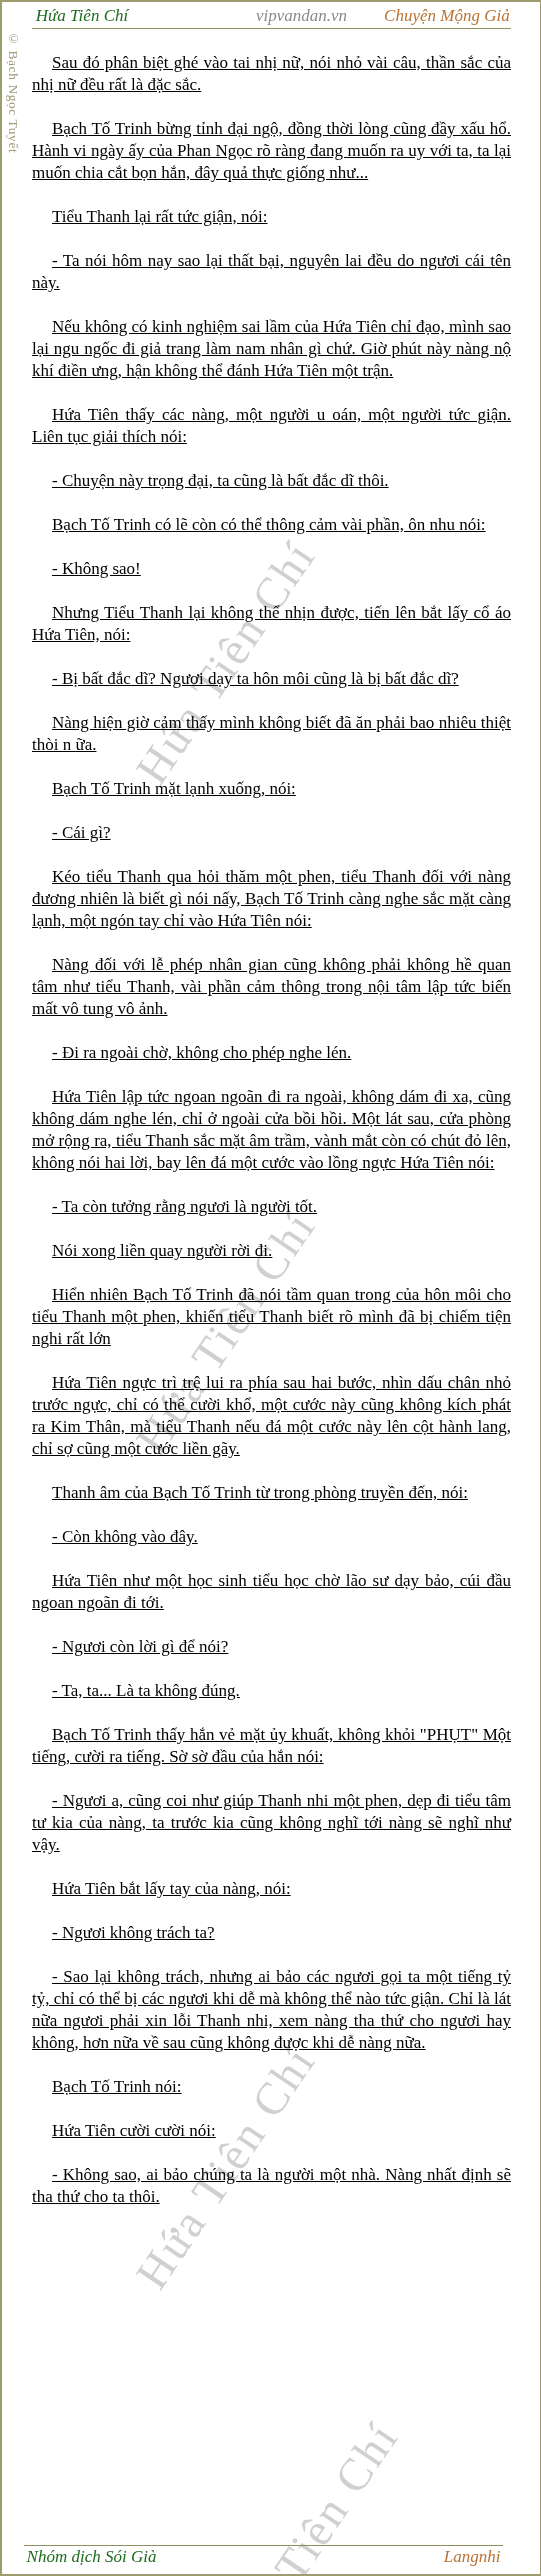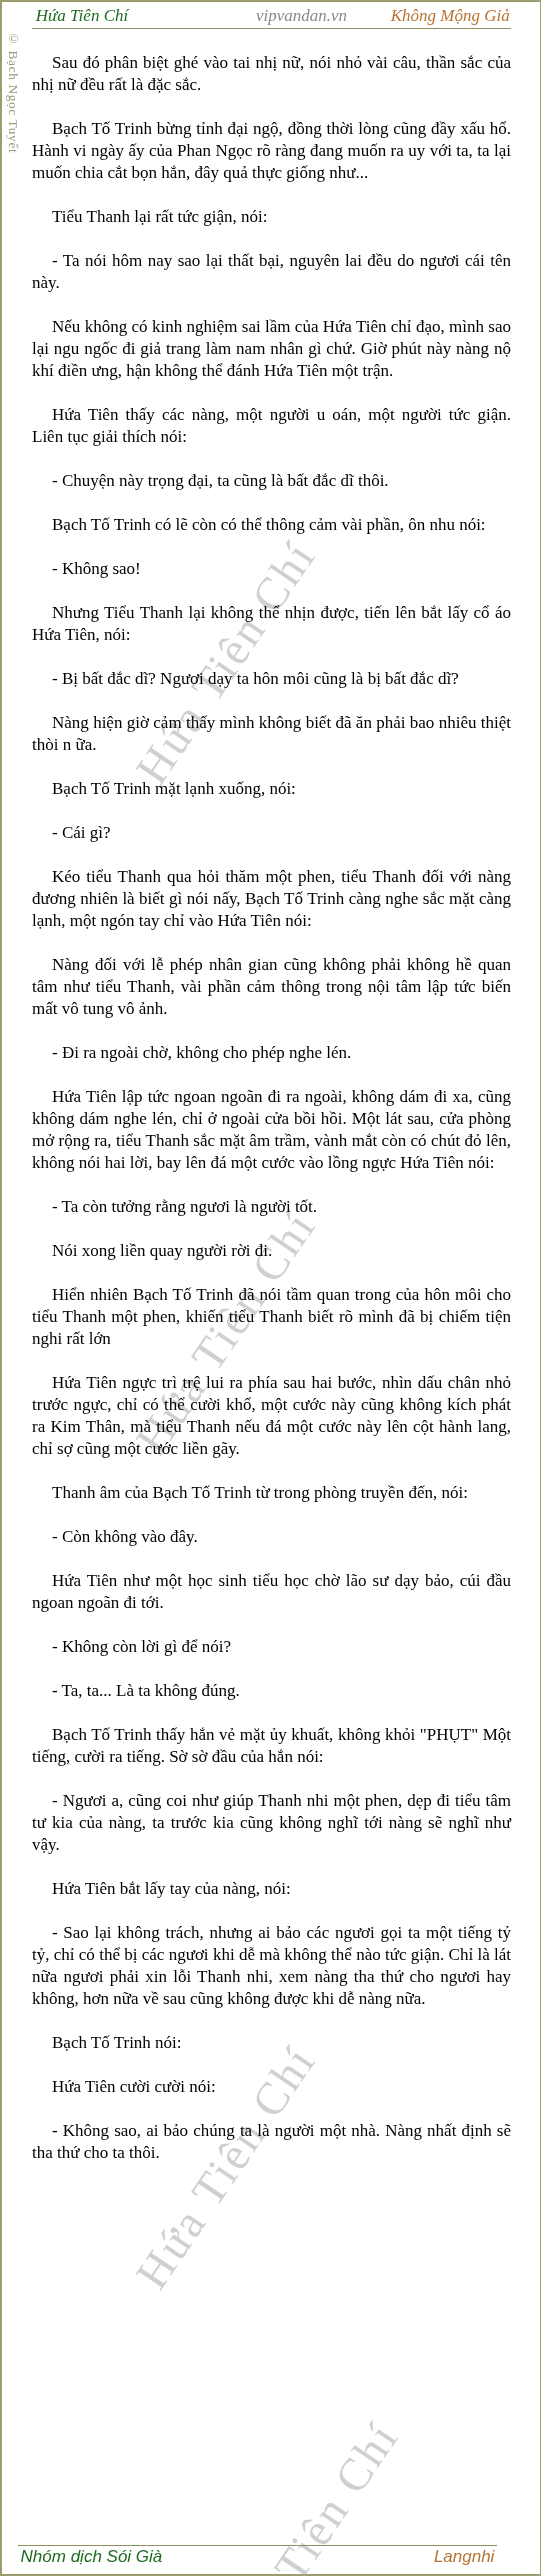--- a/index.html
+++ b/index.html
@@ -17,50 +17,50 @@
   .header {
     position: absolute; left: 32px; top: 3.8px; width: 479px; height: 24px;
     border-bottom: 1.3px solid #8f8f5f;
     font-family: "Liberation Serif", serif; font-style: italic; font-size: 17px;
   }
   .header span { position: absolute; top: 2.6px; white-space: nowrap; }
   .h-left { left: 3.8px; color: #1e6b1e; }
   .h-center { left: 188px; color: #8a8a8a; margin-left: 36px; }
   .h-right { right: 1.3px; color: #b87333; }
   .footer {
-    position: absolute; left: 18px; top: 2545px; width: 479px; height: 25.5px;
+    position: absolute; left: 24px; top: 2545px; width: 479px; height: 25.5px;
     border-top: 1.3px solid #8f8f5f;
-    font-family: Liberation Sans, sans-serif; font-style: italic; font-size: 17px;
+    font-family: Liberation Serif, serif; font-style: italic; font-size: 17px;
   }
   .footer span { position: absolute; top: 1.3px; white-space: nowrap; }
   .f-left { left: 2.6px; color: #1e6b1e; }
   .f-right { right: 2.6px; color: #b87333; }
   .content {
     position: absolute; left: 32px; top: 52px; width: 479px;
     font-family: "Liberation Serif", serif; font-size: 17px; line-height: 22px;
-    color: #000000; text-align: justify;
+    color: #000000; text-align: justify; text-decoration: underline;
   }
   .content p { margin: 0 0 22px 0; text-indent: 20px; }
   .watermark {
     position: absolute; font-family: "Liberation Serif", serif; font-size: 46px;
     color: rgba(170,170,170,0.55); white-space: nowrap; transform-origin: left center;
     transform: rotate(-56deg); pointer-events: none; letter-spacing: 2.6px;
   }
 </style>
 </head>
 <body>
 
 <div class="frame"></div>
 
 <div class="side-mark">© Bạch Ngọc Tuyết</div>
 
 <div class="header">
   <span class="h-left">Hứa Tiên Chí</span>
   <span class="h-center">vipvandan.vn</span>
-  <span class="h-right">Không Mộng Giả</span>
+  <span class="h-right">Chuyện Mộng Giả</span>
 </div>
 
 <div class="watermark" style="left:147px; top:752px;">Hứa Tiên Chí</div>
 <div class="watermark" style="left:147px; top:1422px;">Hứa Tiên Chí</div>
 <div class="watermark" style="left:147px; top:2257px;">Hứa Tiên Chí</div>
 <div class="watermark" style="left:230px; top:2633px;">Hứa Tiên Chí</div>
 
 <div class="content">
   <p>Sau đó phân biệt ghé vào tai nhị nữ, nói nhỏ vài câu, thần sắc của nhị nữ đều rất là đặc sắc.</p>
   <p>Bạch Tố Trinh bừng tỉnh đại ngộ, đồng thời lòng cũng đầy xấu hổ. Hành vi ngày ấy của Phan Ngọc rõ ràng đang muốn ra uy với ta, ta lại muốn chia cắt bọn hắn, đây quả thực giống như...</p>
@@ -80,25 +80,26 @@
   <p>Nàng đối với lễ phép nhân gian cũng không phải không hề quan tâm như tiểu Thanh, vài phần cảm thông trong nội tâm lập tức biến mất vô tung vô ảnh.</p>
   <p>- Đi ra ngoài chờ, không cho phép nghe lén.</p>
   <p>Hứa Tiên lập tức ngoan ngoãn đi ra ngoài, không dám đi xa, cũng không dám nghe lén, chỉ ở ngoài cửa bồi hồi. Một lát sau, cửa phòng mở rộng ra, tiểu Thanh sắc mặt âm trầm, vành mắt còn có chút đỏ lên, không nói hai lời, bay lên đá một cước vào lồng ngực Hứa Tiên nói:</p>
   <p>- Ta còn tưởng rằng ngươi là người tốt.</p>
   <p>Nói xong liền quay người rời đi.</p>
   <p>Hiển nhiên Bạch Tố Trinh đã nói tầm quan trong của hôn môi cho tiểu Thanh một phen, khiến tiểu Thanh biết rõ mình đã bị chiếm tiện nghi rất lớn</p>
   <p>Hứa Tiên ngực trì trệ lui ra phía sau hai bước, nhìn dấu chân nhỏ trước ngực, chỉ có thể cười khổ, một cước này cũng không kích phát ra Kim Thân, mà tiểu Thanh nếu đá một cước này lên cột hành lang, chỉ sợ cũng một cước liền gãy.</p>
   <p>Thanh âm của Bạch Tố Trinh từ trong phòng truyền đến, nói:</p>
   <p>- Còn không vào đây.</p>
   <p>Hứa Tiên như một học sinh tiểu học chờ lão sư dạy bảo, cúi đầu ngoan ngoãn đi tới.</p>
-  <p>- Không còn lời gì để nói?</p>
+  <p>- Ngươi còn lời gì để nói?</p>
   <p>- Ta, ta... Là ta không đúng.</p>
   <p>Bạch Tố Trinh thấy hắn vẻ mặt ủy khuất, không khỏi "PHỤT" Một tiếng, cười ra tiếng. Sờ sờ đầu của hắn nói:</p>
   <p>- Ngươi a, cũng coi như giúp Thanh nhi một phen, dẹp đi tiểu tâm tư kia của nàng, ta trước kia cũng không nghĩ tới nàng sẽ nghĩ như vậy.</p>
   <p>Hứa Tiên bắt lấy tay của nàng, nói:</p>
+  <p>- Ngươi không trách ta?</p>
   <p>- Sao lại không trách, nhưng ai bảo các ngươi gọi ta một tiếng tỷ tỷ, chỉ có thể bị các ngươi khi dễ mà không thể nào tức giận. Chỉ là lát nữa ngươi phải xin lỗi Thanh nhi, xem nàng tha thứ cho ngươi hay không, hơn nữa về sau cũng không được khi dễ nàng nữa.</p>
   <p>Bạch Tố Trinh nói:</p>
   <p>Hứa Tiên cười cười nói:</p>
   <p>- Không sao, ai bảo chúng ta là người một nhà. Nàng nhất định sẽ tha thứ cho ta thôi.</p>
 </div>
 
 <div class="footer">
   <span class="f-left">Nhóm dịch Sói Già</span>
   <span class="f-right">Langnhi</span>
 </div>

